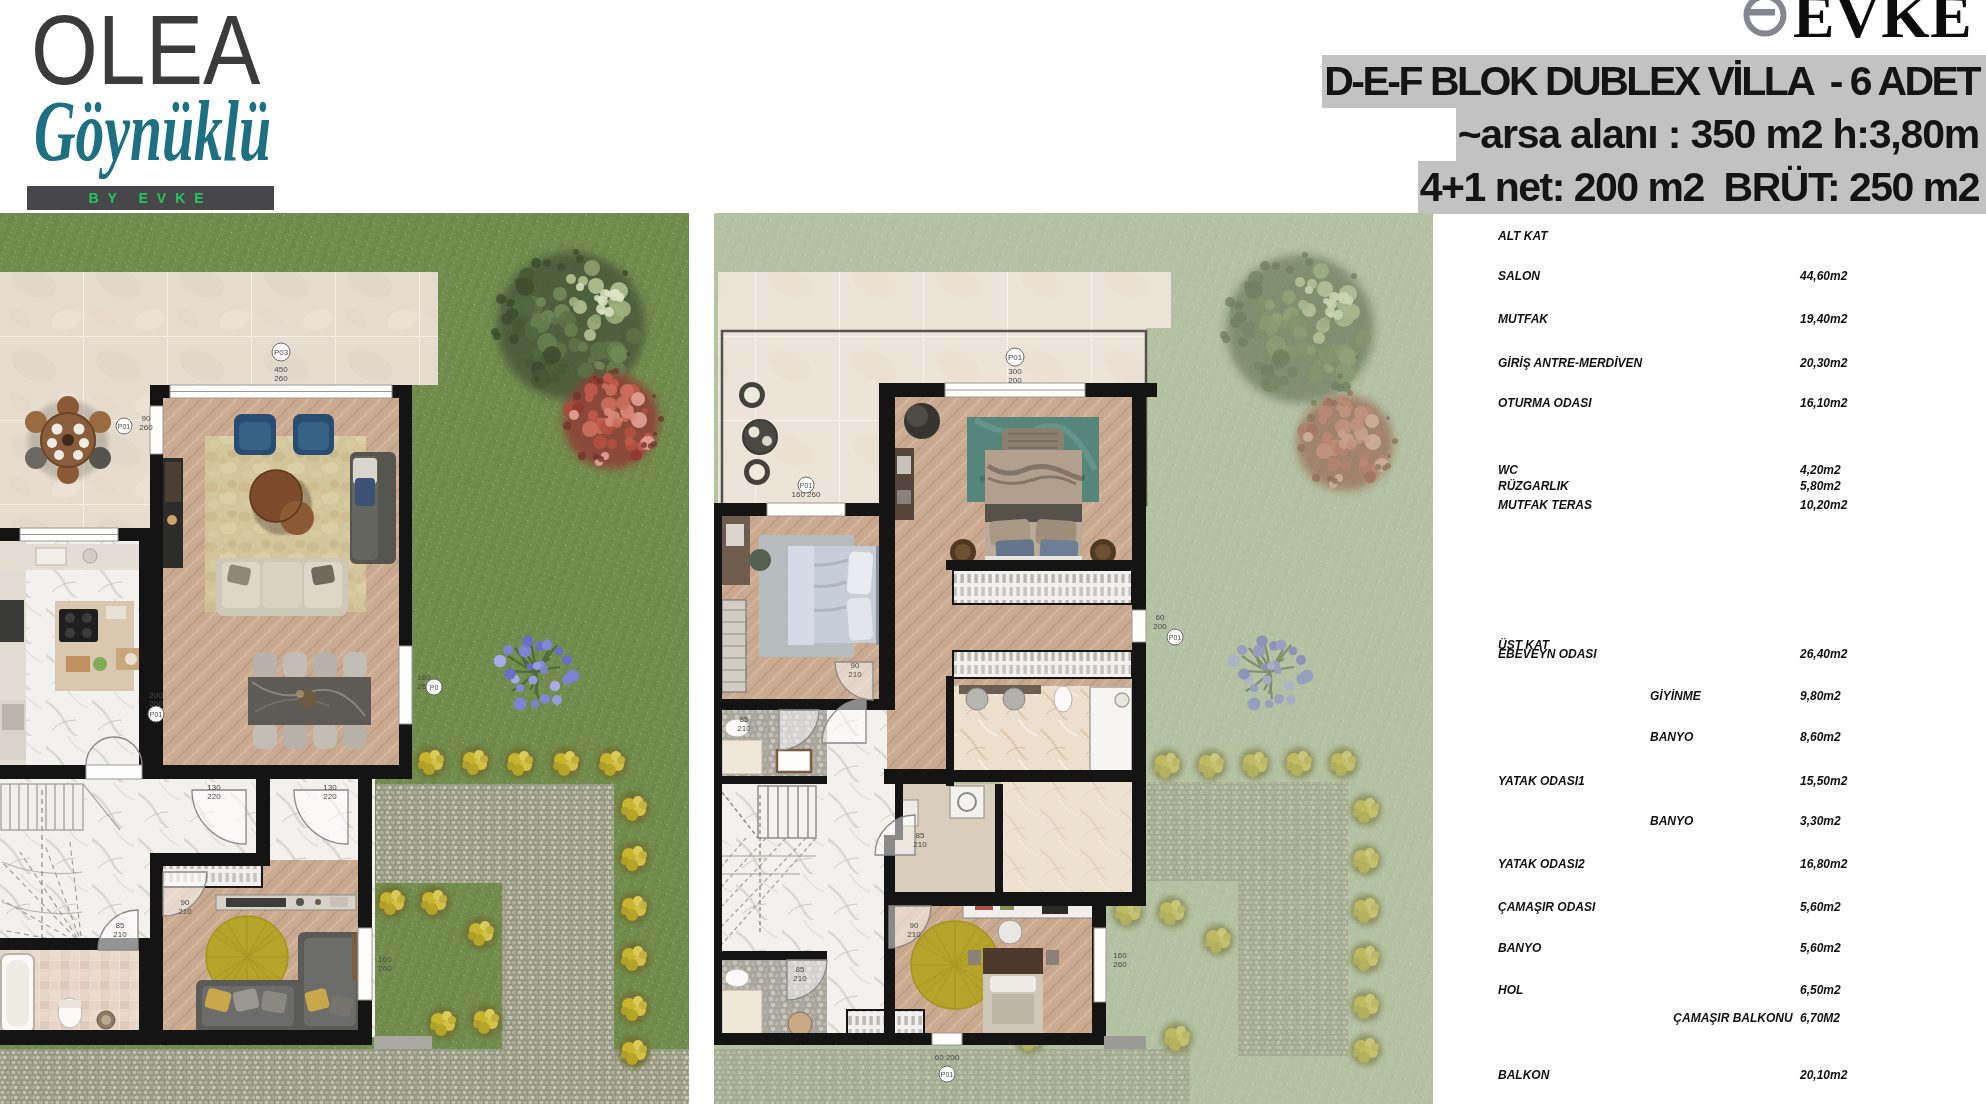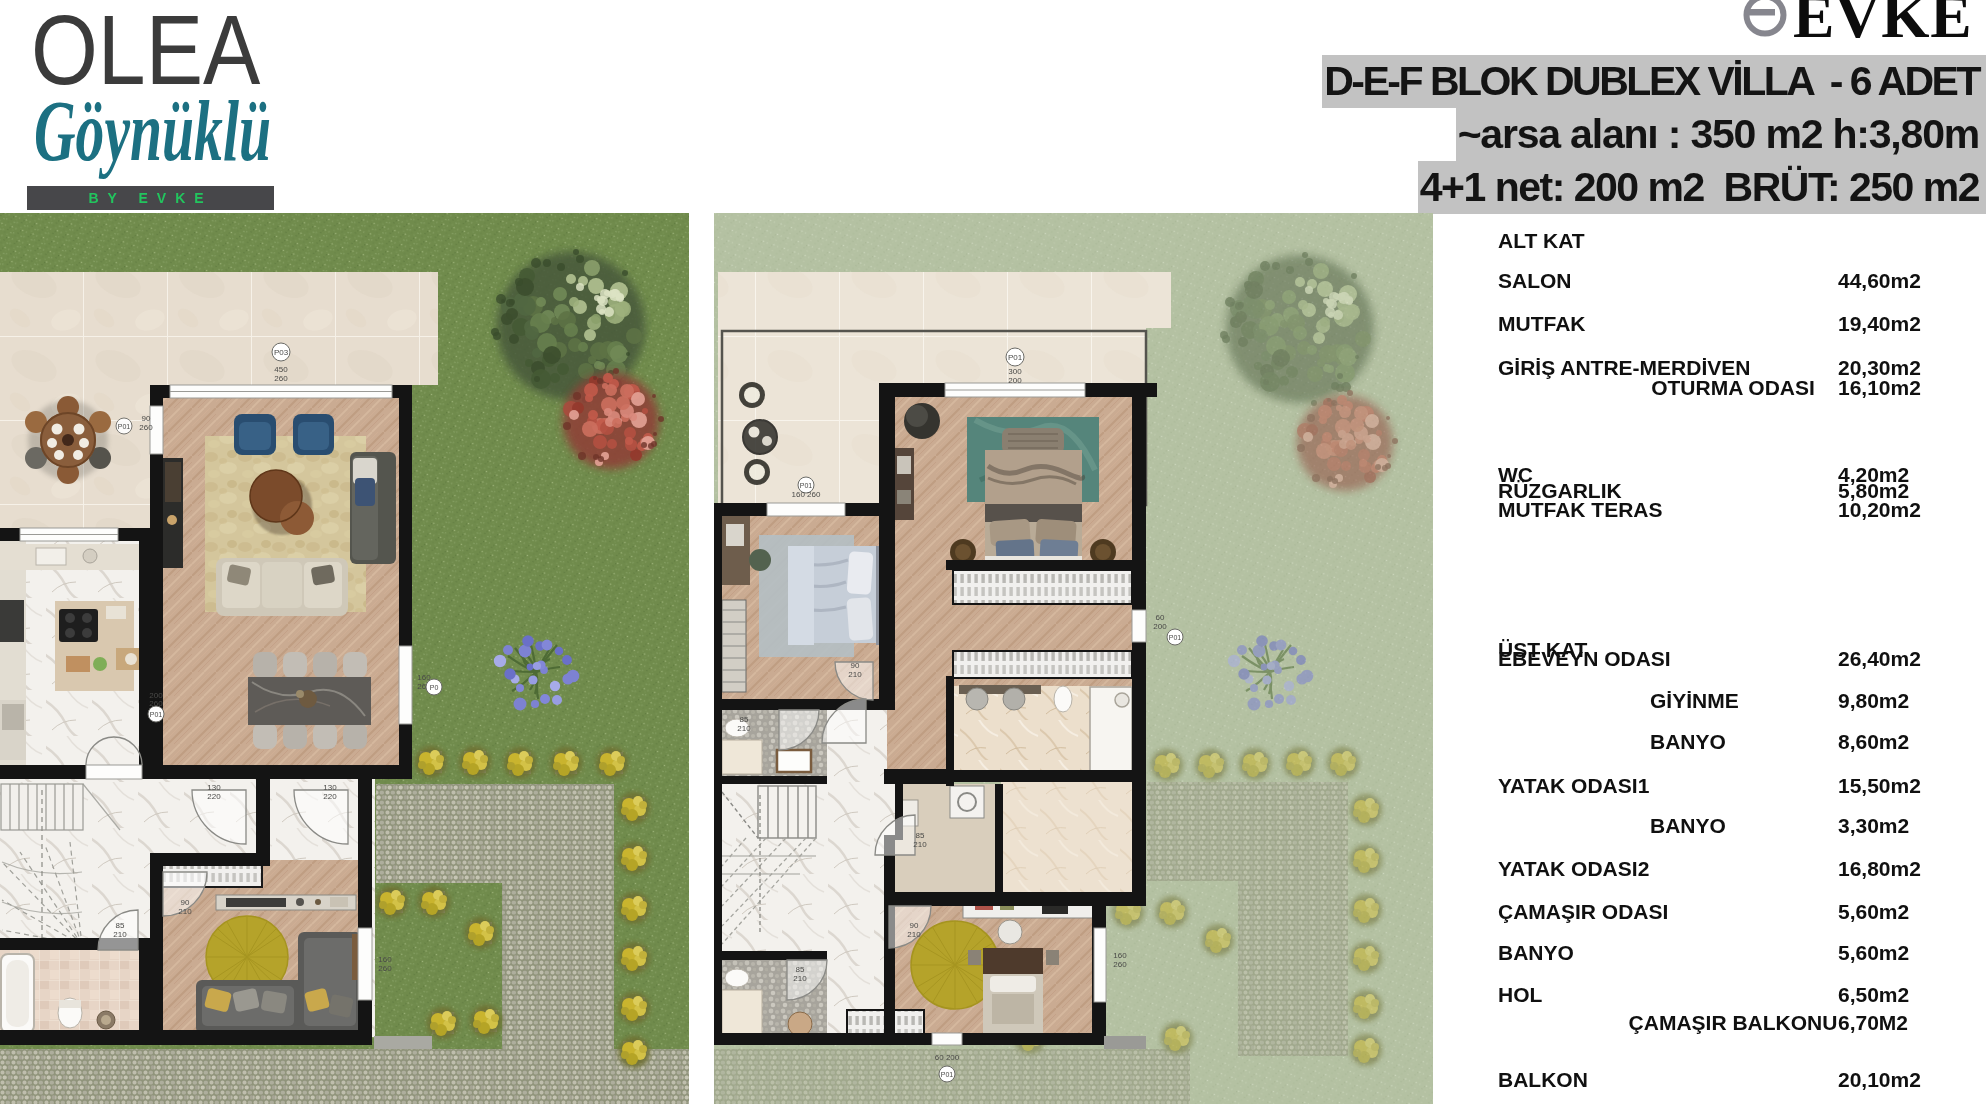--- a/index.html
+++ b/index.html
@@ -1,19 +1,19 @@
 <!DOCTYPE html>
 <html><head>
 <meta charset="utf-8">
 <style>
   html,body{margin:0;padding:0;background:#fff;}
   body{width:1986px;height:1104px;position:relative;overflow:hidden;font-family:"Liberation Sans",sans-serif;}
   .abs{position:absolute;}
-  .lr{position:absolute;left:1498px;width:470px;font-weight:bold;font-size:21px;color:#101010;}
-  .lv{position:absolute;left:302px;top:0;margin-left:38px;}
+  .lr{position:absolute;left:1498px;width:470px;font-weight:bold;font-size:12px;color:#101010;font-style:italic;}
+  .lv{position:absolute;left:302px;top:0;}
   .ti{position:absolute;right:-2px;height:53px;background:#c2c2c2;color:#141414;font-weight:bold;font-size:41px;line-height:53px;white-space:pre;padding:0 9px 0 2px;}
 </style>
 </head>
 <body>
 
 <div class="abs" style="left:31px;top:-7px;font-size:99px;color:#3b3b3b;transform:scaleX(0.868);transform-origin:0 0;">OLEA</div>
 
 <div class="abs" style="left:34px;top:81px;font-size:86px;color:#1c7082;font-family:'Liberation Serif',serif;font-style:italic;font-weight:bold;transform:scaleX(0.67);transform-origin:0 0;">Göynüklü</div>
 
 <div class="abs" style="left:27px;top:186px;width:247px;height:24px;background:#47474a;color:#22c55e;font-size:14px;font-weight:bold;letter-spacing:9px;text-align:center;line-height:25px;">BY EVKE</div>
@@ -31,21 +31,21 @@
 <div class="ti" style="top:161px;letter-spacing:-1.5px;">4+1 net: 200 m2  BRÜT: 250 m2</div>
 
 <div class="lr" style="top:229px;">ALT KAT</div>
 
 <div class="lr" style="top:269px;">SALON<span class="lv">44,60m2</span></div>
 
 <div class="lr" style="top:312px;">MUTFAK<span class="lv">19,40m2</span></div>
 
 <div class="lr" style="top:356px;">GİRİŞ ANTRE-MERDİVEN<span class="lv">20,30m2</span></div>
 
-<div class="lr" style="top:376px;text-align:center;">OTURMA ODASI<span class="lv">16,10m2</span></div>
+<div class="lr" style="top:396px;">OTURMA ODASI<span class="lv">16,10m2</span></div>
 
 <div class="lr" style="top:463px;">WC<span class="lv">4,20m2</span></div>
 
 <div class="lr" style="top:479px;"> RÜZGARLIK<span class="lv">5,80m2</span></div>
 
 <div class="lr" style="top:498px;">MUTFAK TERAS<span class="lv">10,20m2</span></div>
 
 <div class="lr" style="top:638px;">ÜST KAT</div>
 
 <div class="lr" style="top:647px;">EBEVEYN ODASI<span class="lv">26,40m2</span></div>

